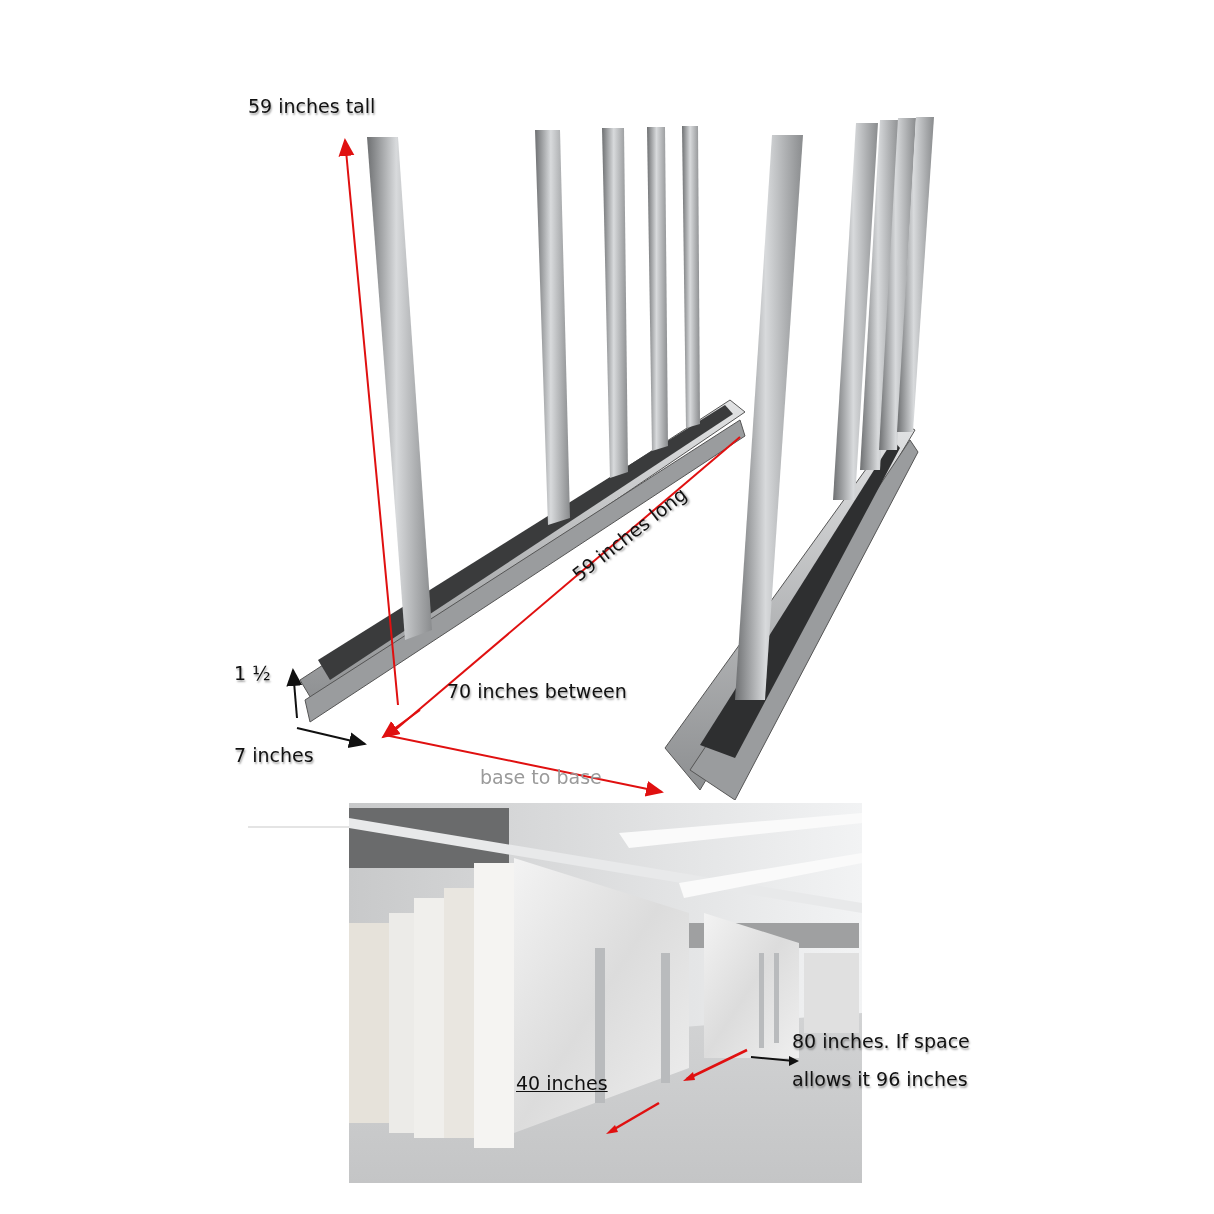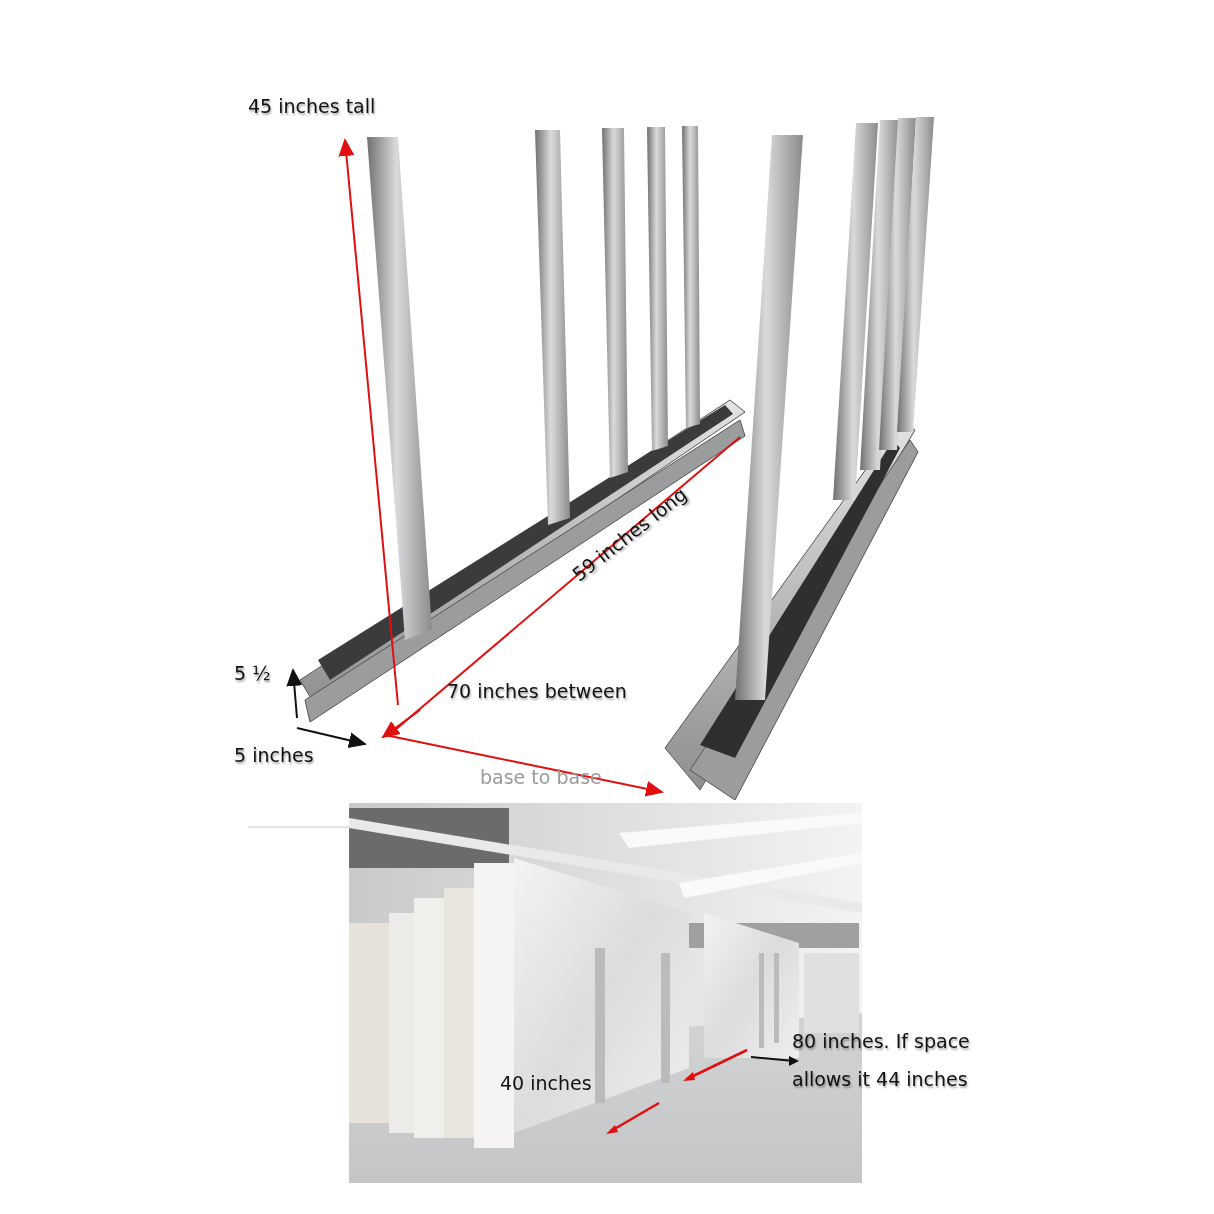--- a/index.html
+++ b/index.html
@@ -65,24 +65,24 @@
 
   <line x1="398" y1="705" x2="345" y2="140" stroke="#e01010" stroke-width="2" marker-end="url(#redhead)"></line>
   <line x1="395" y1="730" x2="740" y2="437" stroke="#e01010" stroke-width="2"></line>
   <line x1="700" y1="420" x2="385" y2="735" stroke="#e01010" stroke-width="0"></line>
   <line x1="420" y1="710" x2="383" y2="737" stroke="#e01010" stroke-width="2" marker-end="url(#redhead)"></line>
   <line x1="385" y1="735" x2="662" y2="792" stroke="#e01010" stroke-width="2" marker-end="url(#redhead)"></line>
   <line x1="297" y1="718" x2="293" y2="670" stroke="#111" stroke-width="2" marker-end="url(#blackhead)"></line>
   <line x1="297" y1="728" x2="365" y2="744" stroke="#111" stroke-width="2" marker-end="url(#blackhead)"></line>
 </svg>
 
-<span class="label" style="left:248px;top:95px;">45 inches tall</span>
+<span class="label" style="left:248px;top:95px;">59 inches tall</span>
 <span class="label" style="left:568px;top:568px;transform:rotate(-38deg);transform-origin:0 0;">59 inches long</span>
-<span class="label" style="left:234px;top:662px;">5 ½</span>
-<span class="label" style="left:234px;top:744px;">5 inches</span>
+<span class="label" style="left:234px;top:662px;">1 ½</span>
+<span class="label" style="left:234px;top:744px;">7 inches</span>
 <span class="label" style="left:447px;top:680px;">70 inches between</span>
 <span class="label gray" style="left:480px;top:720px;">base to base</span>
 
 <div class="divider"></div>
 
 <div class="photo">
   <svg width="513" height="380" viewBox="0 0 513 380">
     <defs>
       <linearGradient id="ceil" x1="0" x2="1" y1="0" y2="0">
         <stop offset="0" stop-color="#c8c9ca"></stop>
@@ -125,15 +125,15 @@
 
     <line x1="398" y1="247" x2="338" y2="276" stroke="#e01010" stroke-width="2.5"></line>
     <polygon points="334,278 344,269 346,277" fill="#e01010"></polygon>
     <line x1="310" y1="300" x2="262" y2="328" stroke="#e01010" stroke-width="2.5"></line>
     <polygon points="257,331 266,322 269,329" fill="#e01010"></polygon>
     <line x1="402" y1="254" x2="445" y2="258" stroke="#111" stroke-width="2"></line>
     <polygon points="450,258 440,253 440,263" fill="#111"></polygon>
   </svg>
 </div>
 
-<span class="label" style="left:500px;top:1072px;text-shadow:none;">40 inches</span>
+<span class="label" style="left:516px;top:1072px;text-shadow:none;text-decoration:underline;">40 inches</span>
 <span class="label" style="left:792px;top:1030px;">80 inches. If space</span>
-<span class="label" style="left:792px;top:1068px;">allows it 44 inches</span>
+<span class="label" style="left:792px;top:1068px;">allows it 96 inches</span>
 
 </body></html>

